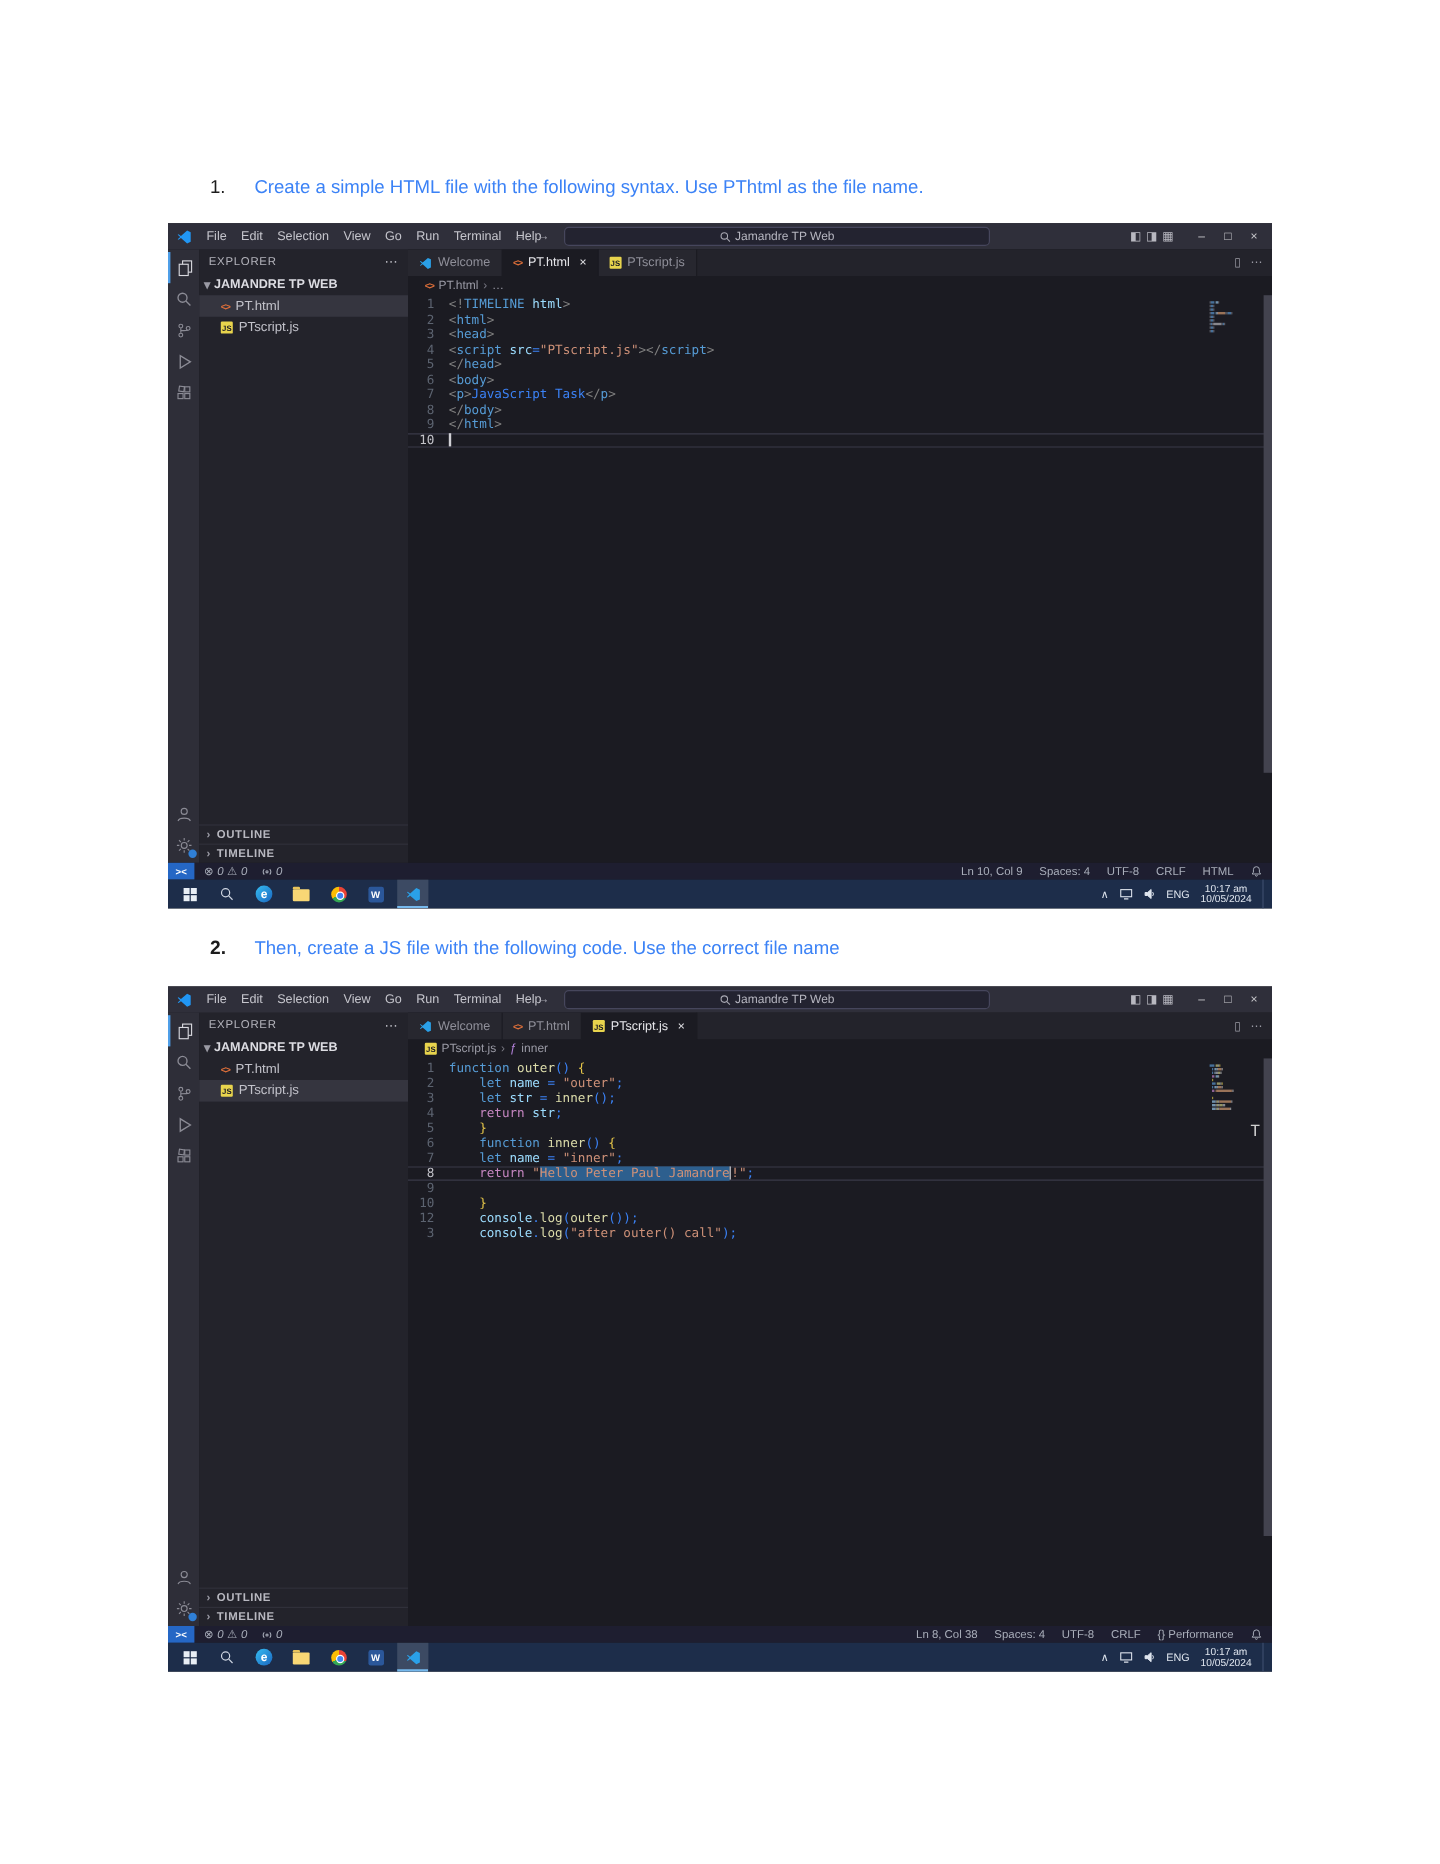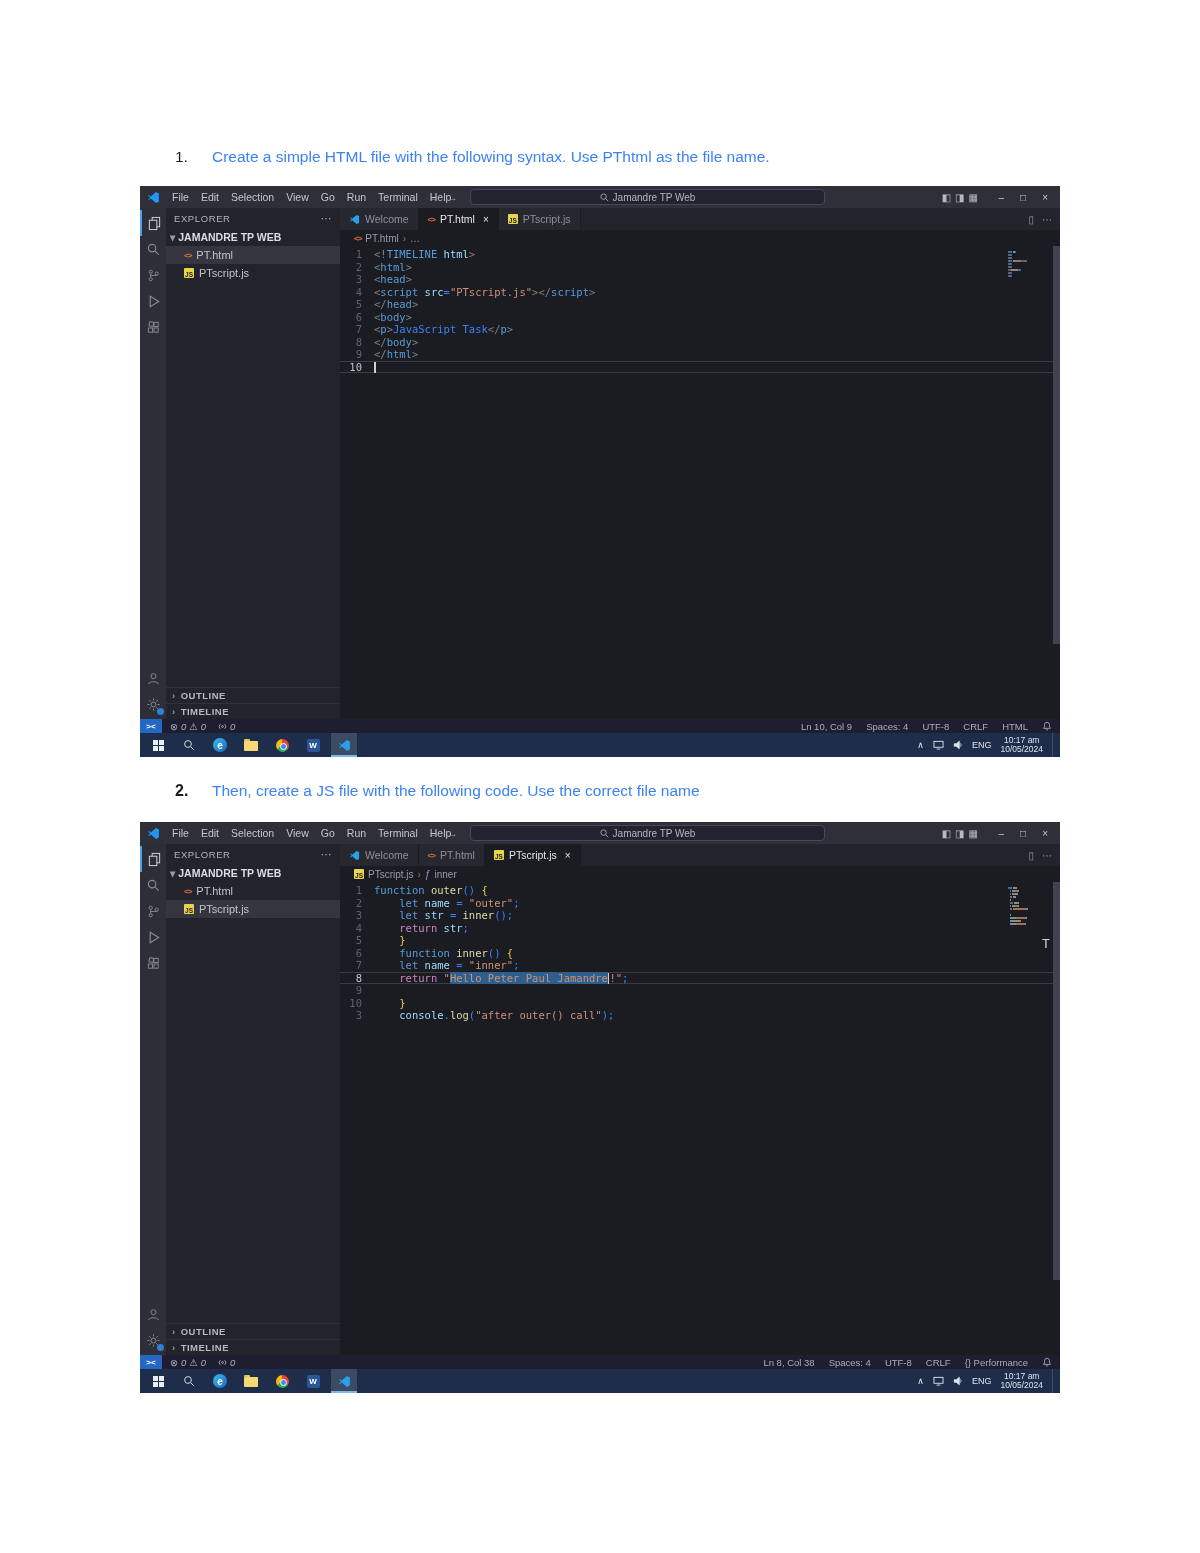--- a/index.html
+++ b/index.html
@@ -662,20 +662,24 @@
                 </div>
                 <div class="cl">
                   <span class="ln">9</span>
                   <span class="ct"></span>
                 </div>
                 <div class="cl">
                   <span class="ln">10</span>
                   <span class="ct"><span class="txt">    </span><span class="br">}</span></span>
                 </div>
                 <div class="cl">
+                  <span class="ln">12</span>
+                  <span class="ct"><span class="txt">    </span><span class="vr">console</span><span class="txt">.</span><span class="fn">log</span><span class="txt">(</span><span class="fn">outer</span><span class="txt">()</span><span class="txt">);</span></span>
+                </div>
+                <div class="cl">
                   <span class="ln">3</span>
                   <span class="ct"><span class="txt">    </span><span class="vr">console</span><span class="txt">.</span><span class="fn">log</span><span class="txt">(</span><span class="str">"after outer() call"</span><span class="txt">);</span></span>
                 </div>
               </div>
           <div class="minimap">
                 <div class="mm-row">
                   <i class="mm-tok" style="width: 3.6px; background: rgb(79, 127, 174);"></i>
                   <i class="mm-tok" style="width: 1px; background: transparent;"></i>
                   <i class="mm-tok" style="width: 2.25px; background: rgb(168, 168, 112);"></i>
                   <i class="mm-tok" style="width: 1.35px; background: rgb(154, 154, 160);"></i>

